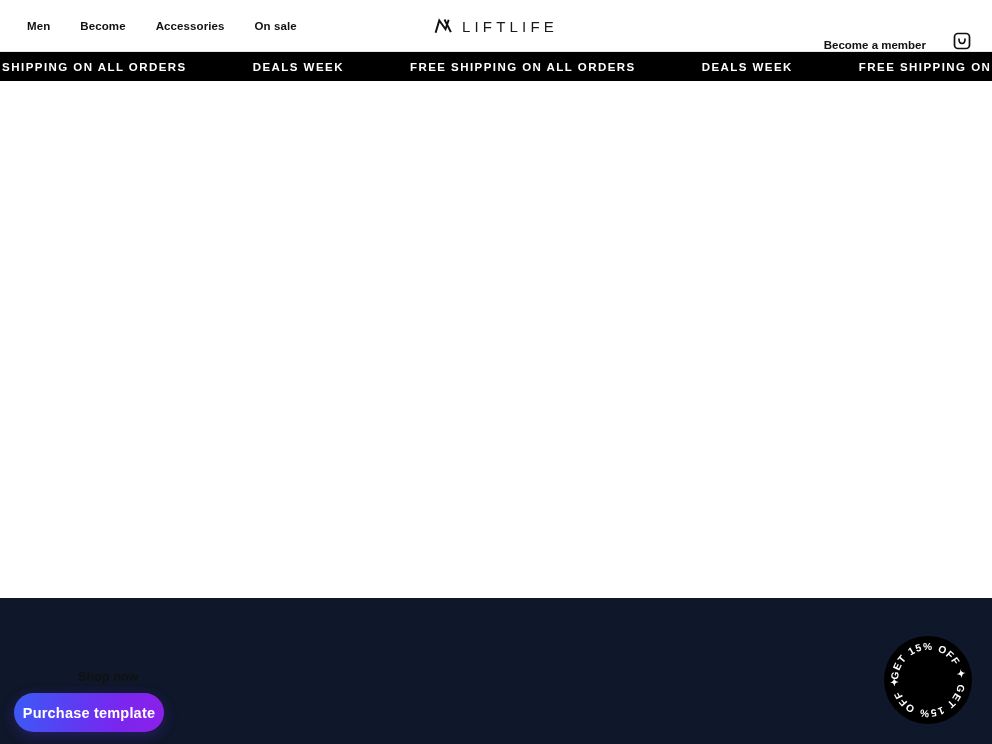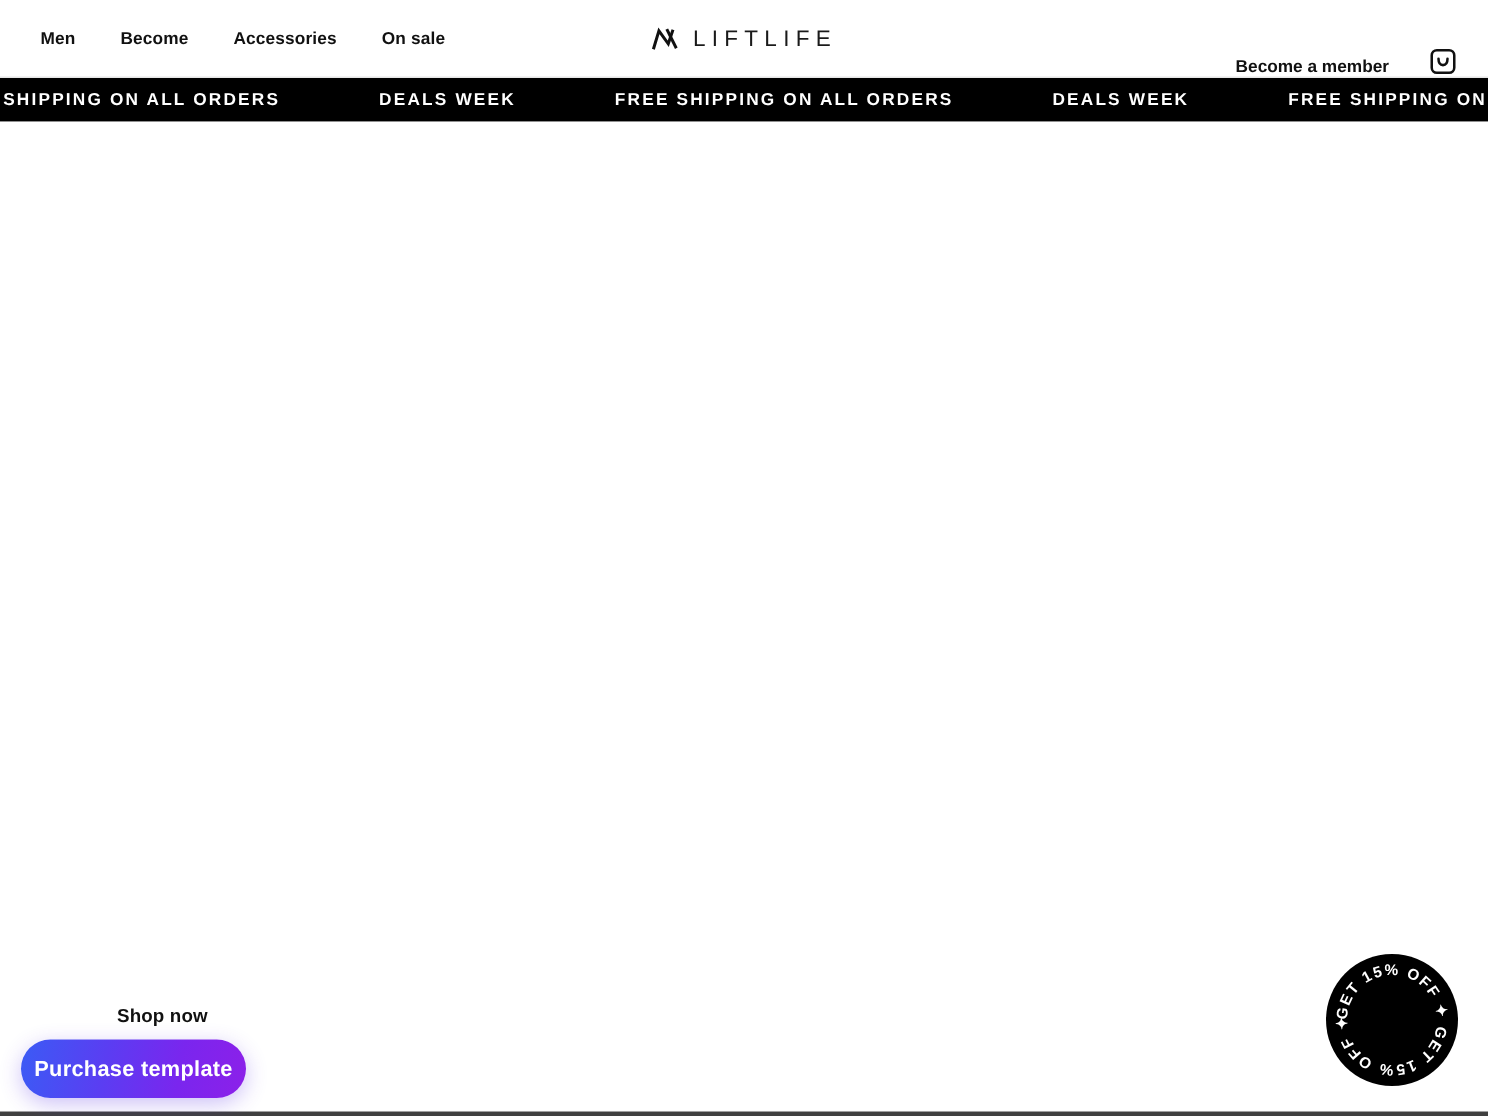--- a/index.html
+++ b/index.html
@@ -2,21 +2,21 @@
 <html><head>
 <meta charset="utf-8">
 <style>
   * { margin:0; padding:0; box-sizing:border-box; }
   html, body {
     width:992px; height:744px;
     background:#ffffff;
     font-family:"Liberation Sans", sans-serif;
     overflow:hidden;
   }
-  #page { position:relative; width:992px; height:744px; background:#404040; }
+  #page { position:relative; width:992px; height:744px; background:#0f172a; }
 
   
   .header {
     position:absolute; top:0; left:0;
     width:992px; height:52px;
     background:#ffffff;
     border-bottom:1px solid #e6e6e6;
   }
   .nav {
     position:absolute; left:27px; top:0; height:51px;
@@ -64,21 +64,21 @@
   }
   .marquee-item {
     font-size:11.5px; font-weight:bold; color:#ffffff;
     letter-spacing:1.45px; white-space:nowrap;
     padding:0 33px;
   }
 
   
   .hero {
     position:absolute; top:81px; left:0;
-    width:992px; height:660px; background:#ffffff;
+    width:992px; height:517px; background:#ffffff;
   }
   .shop-now {
     position:absolute; left:78px; top:589px;
     font-size:12.5px; font-weight:bold; color:#111111;
     letter-spacing:.1px; cursor:pointer; text-decoration:none;
   }
 
   
   .badge {
     position:absolute; left:884px; top:636px;

